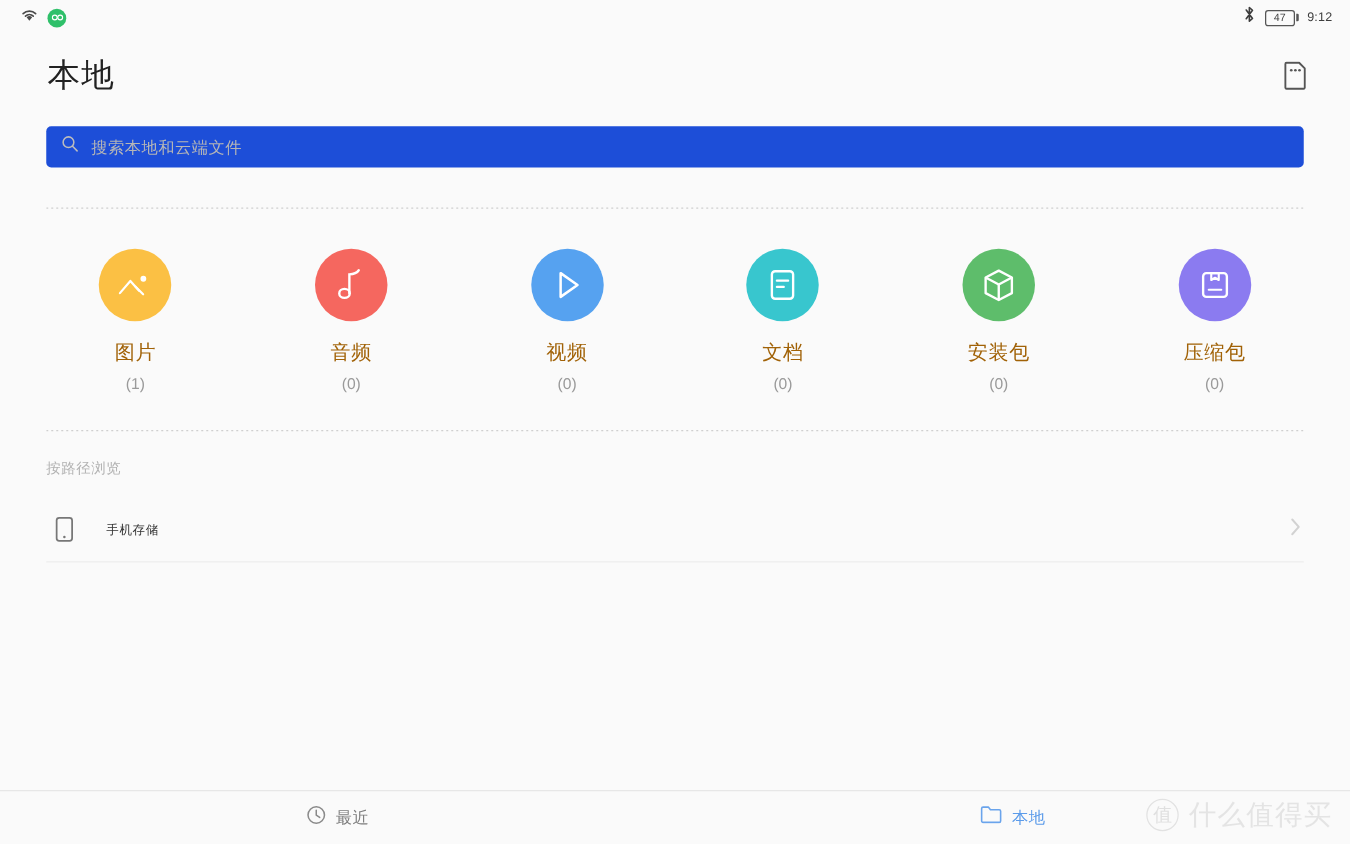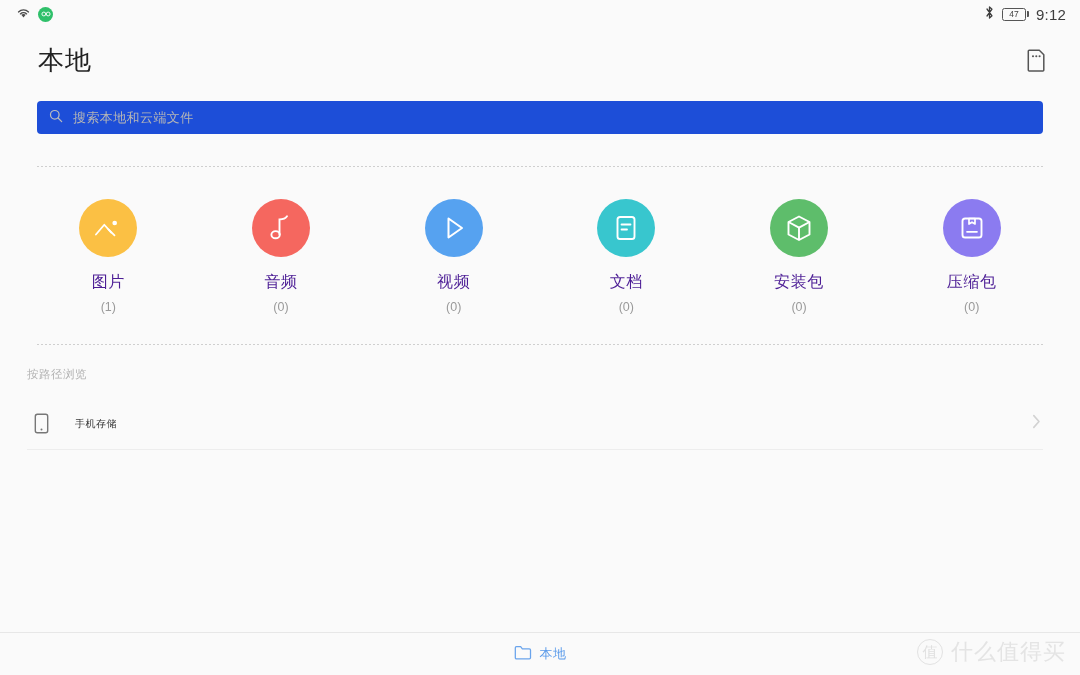--- a/index.html
+++ b/index.html
@@ -23,21 +23,21 @@
     flex: 0 0 28px;
     display: flex;
     align-items: center;
     justify-content: space-between;
     padding: 0 14px 0 16px;
     background: #fafafa;
   }
   .status-left { display: flex; align-items: center; gap: 7px; }
   .status-right { display: flex; align-items: center; gap: 7px; }
   .status-time {
-    font-size: 15px; color: #3d3d3d; letter-spacing: .2px;
+    font-size: 10px; color: #3d3d3d; letter-spacing: .2px;
   }
   .green-badge {
     width: 15px; height: 15px; border-radius: 50%;
     background: #2fc06a;
     display: flex; align-items: center; justify-content: center;
   }
   .battery {
     display: inline-flex; align-items: center;
   }
   .battery-body {
@@ -101,29 +101,29 @@
     flex: 1 1 0;
     display: flex; flex-direction: column; align-items: center;
     cursor: pointer;
   }
   .cat-circle {
     width: 58px; height: 58px; border-radius: 50%;
     display: flex; align-items: center; justify-content: center;
   }
   .cat-label {
     margin-top: 15px;
-    font-size: 16px; color: #4c1d95; letter-spacing: .6px;
+    font-size: 16px; color: #a16207; letter-spacing: .6px;
   }
   .cat-count {
     margin-top: 7px;
     font-size: 12.5px; color: #9a9a9a;
   }
 
   
-  .path-section { padding: 22px 37px 0 27px; }
+  .path-section { padding: 22px 37px 0 37px; }
   .section-label {
     font-size: 11.5px; color: #b2b2b2; letter-spacing: .5px;
   }
   .path-row {
     margin-top: 16px;
     height: 52px;
     display: flex; align-items: center;
     border-bottom: 1px solid #ededed;
     cursor: pointer;
   }
@@ -326,20 +326,29 @@
           <path d="M1.8 1.6 L7 7.5 L1.8 13.4" stroke="#d2d2d2" stroke-width="1.6" fill="none" stroke-linecap="round" stroke-linejoin="round"></path>
         </svg>
       </span>
     </div>
   </div>
 
   <div class="spacer"></div>
 
   <div class="bottomnav">
 
+    <div class="nav-item inactive">
+      <span>
+        <svg width="16" height="16" viewBox="0 0 17 17">
+          <circle cx="8.5" cy="8.5" r="7" stroke="#8a8a8a" stroke-width="1.3" fill="none"></circle>
+          <path d="M8.5 4.4 V8.7 L11.4 10.6" stroke="#8a8a8a" stroke-width="1.3" fill="none" stroke-linecap="round" stroke-linejoin="round"></path>
+        </svg>
+      </span>
+      <span class="nav-label">最近</span>
+    </div>
 
     <div class="nav-item active">
       <span>
         <svg width="18" height="15" viewBox="0 0 19 16">
           <path d="M1.3 13.6 V3 A1.2 1.2 0 0 1 2.5 1.8 H7 L8.8 4.1 H16.3 A1.2 1.2 0 0 1 17.5 5.3 V13.6 A1.2 1.2 0 0 1 16.3 14.8 H2.5 A1.2 1.2 0 0 1 1.3 13.6 Z" stroke="#6aa4ec" stroke-width="1.35" fill="none" stroke-linejoin="round"></path>
         </svg>
       </span>
       <span class="nav-label">本地</span>
     </div>
 

